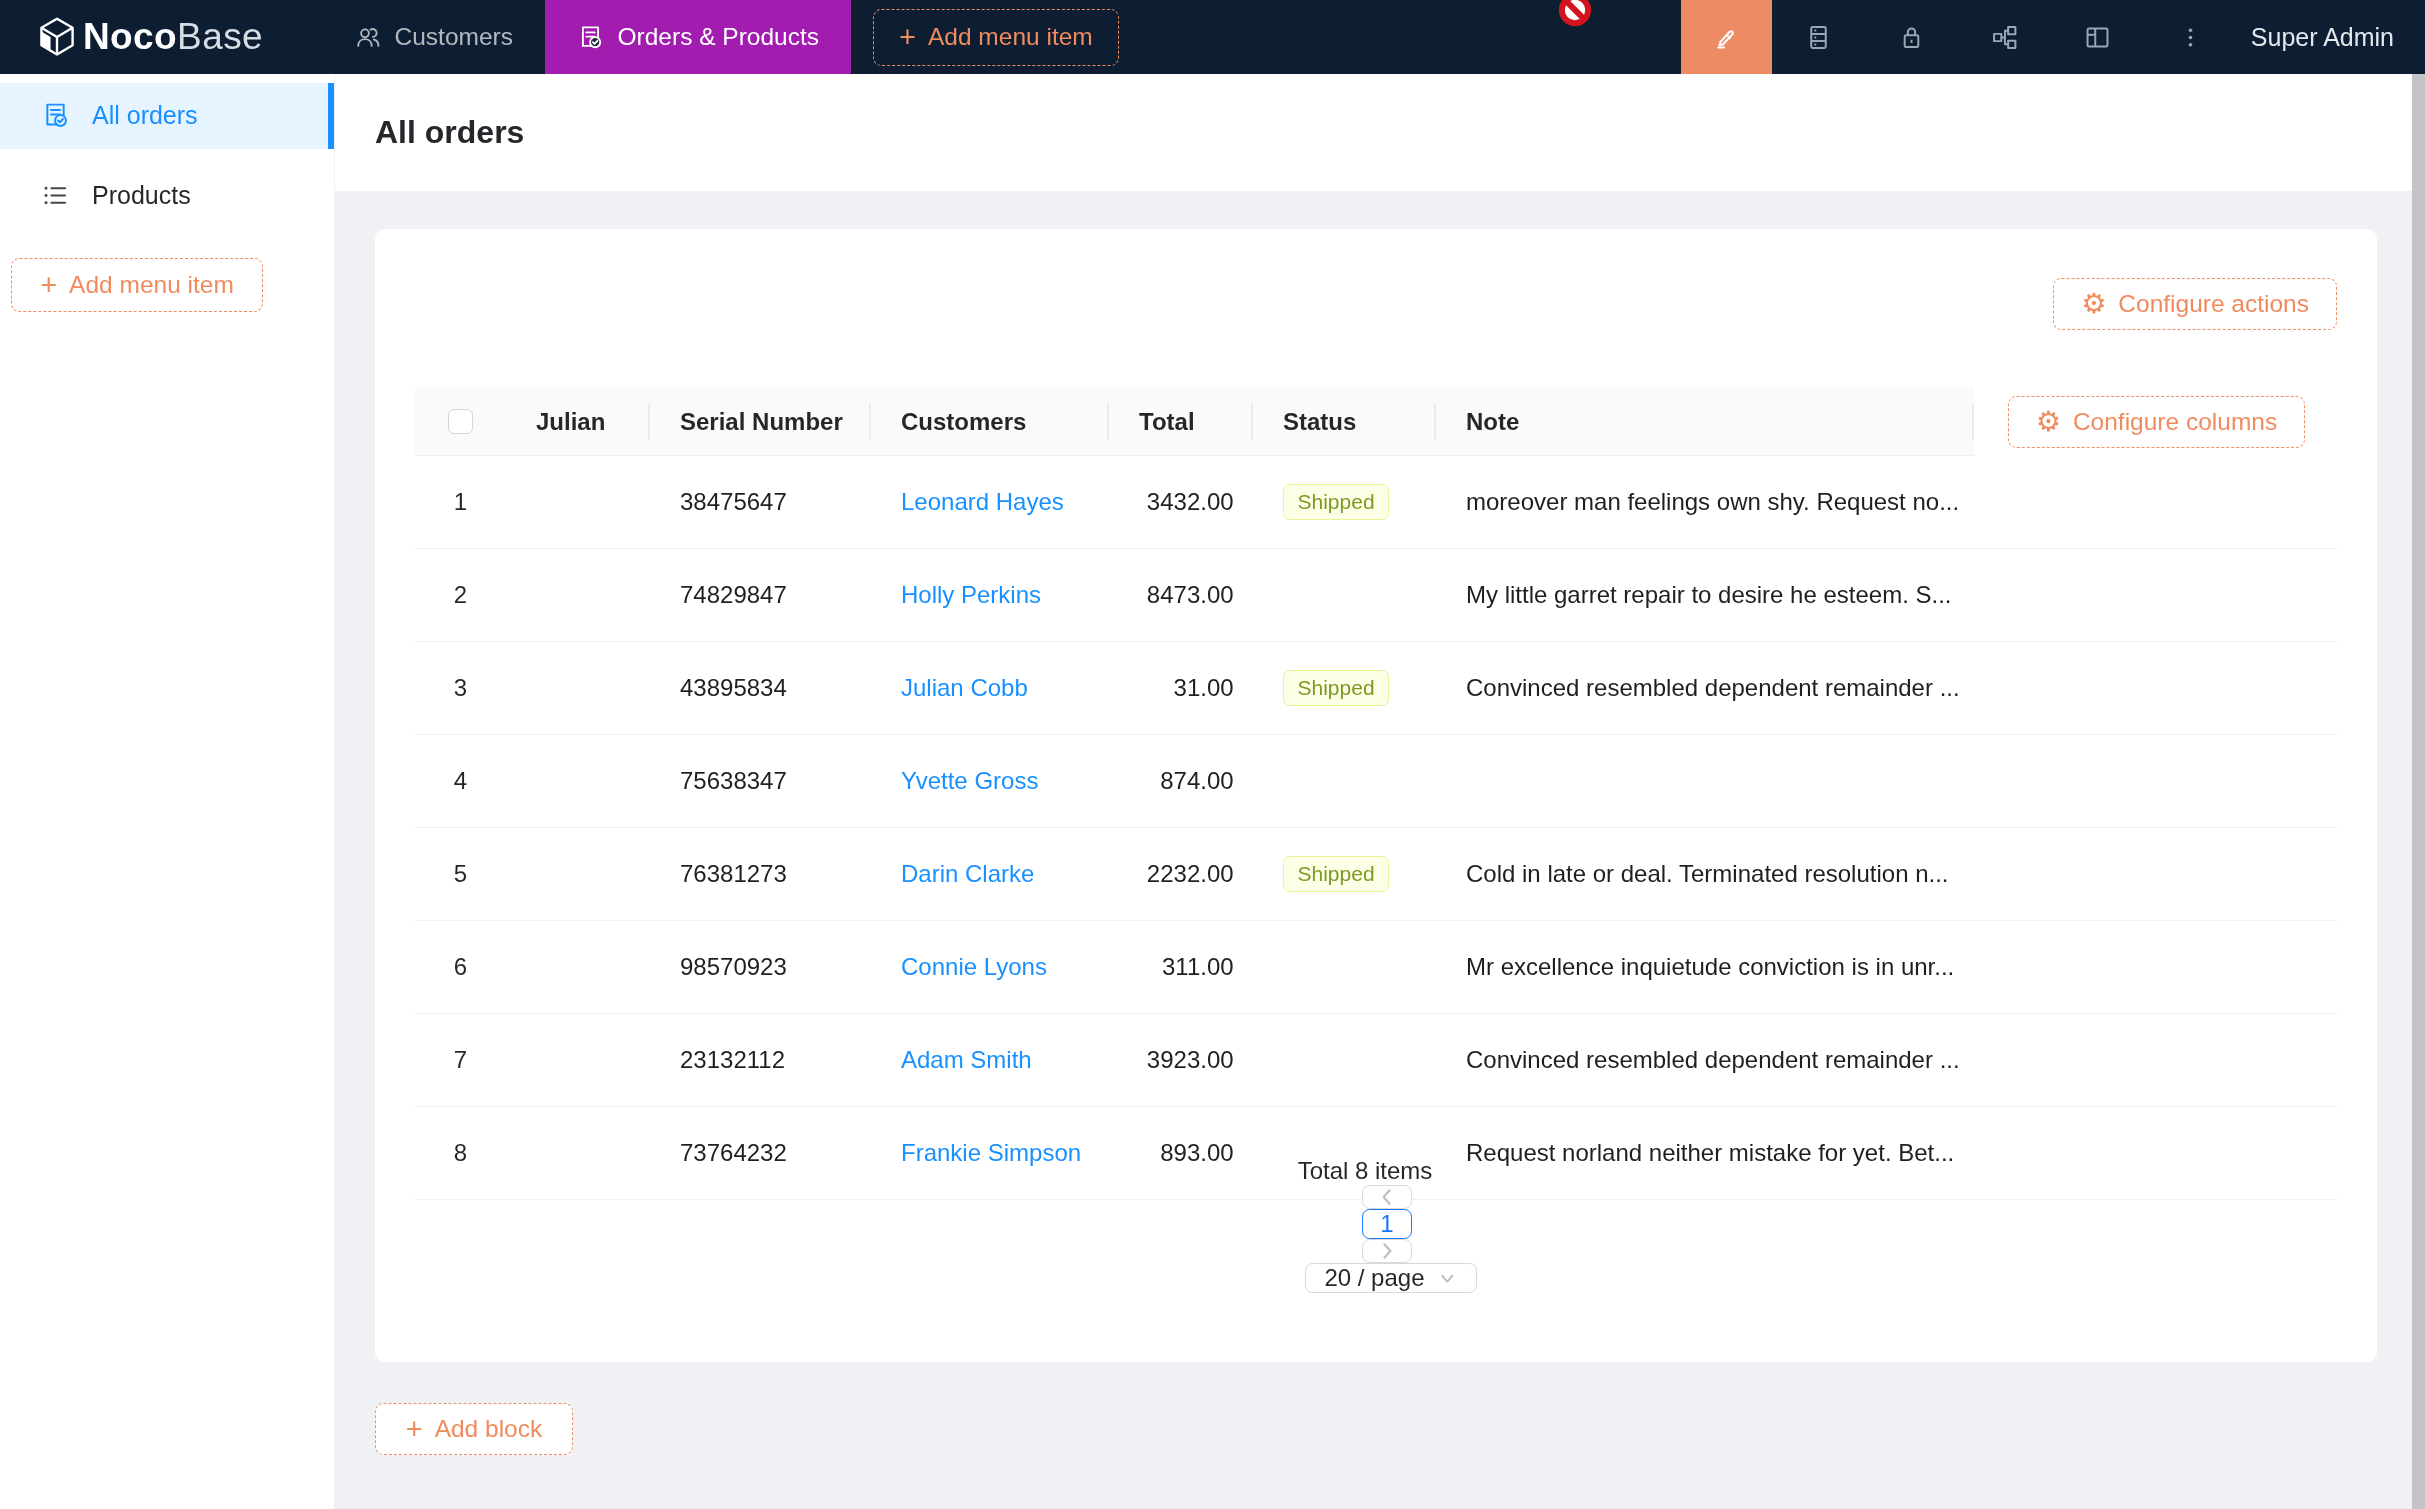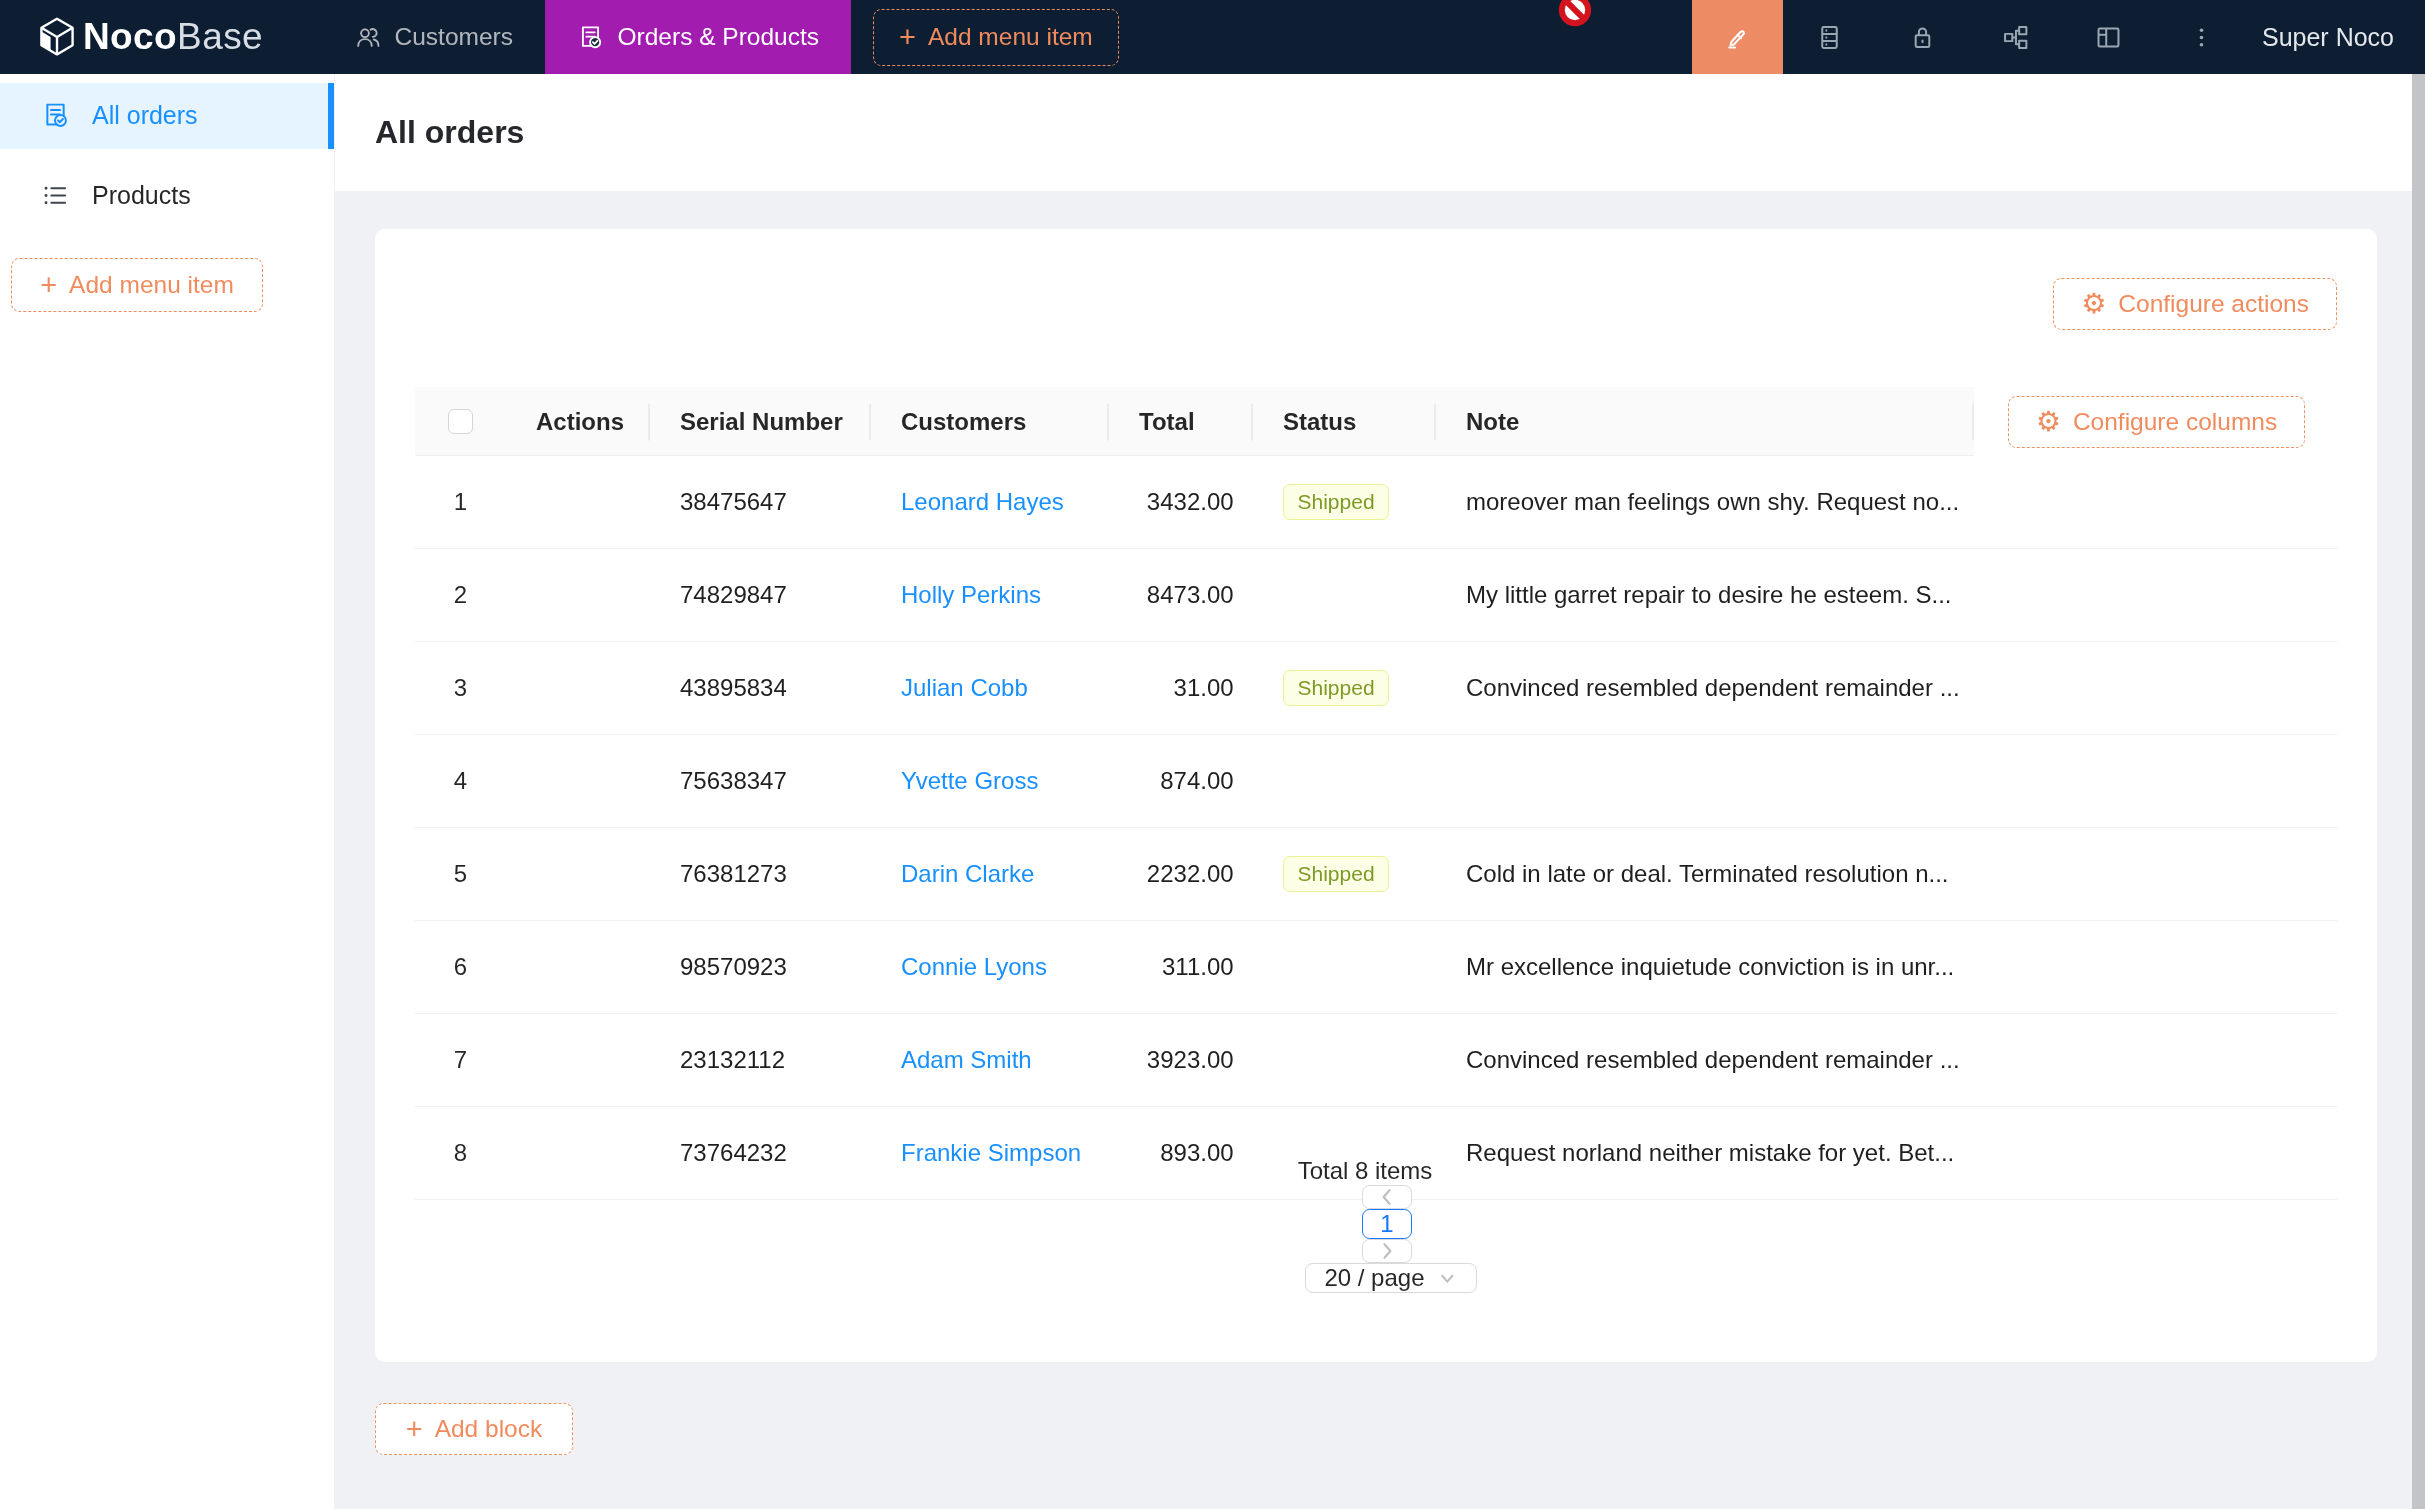--- a/index.html
+++ b/index.html
@@ -227,21 +227,21 @@
           <path d="M5 13 h8.5"></path>
         </svg>
       </button>
       <button class="nav-icon-btn">
         <svg width="29" height="29" viewBox="0 0 32 32" fill="currentColor">
           <circle cx="16" cy="8" r="2"></circle>
             <circle cx="16" cy="16" r="2"></circle>
             <circle cx="16" cy="24" r="2"></circle>
         </svg>
       </button>
-      <span class="nav-user">Super Noco</span>
+      <span class="nav-user">Super Admin</span>
     </div>
   </header>
 
   <aside class="sidebar">
     <div class="side-item selected">
       <span>
         <svg width="29" height="29" viewBox="0 0 32 32" fill="none" stroke="#1890ff" stroke-width="2.2" stroke-linecap="round" stroke-linejoin="round">
           <path d="M7 4 h18 v22 h-18 z"></path>
           <path d="M11 10 h10 M11 15 h10"></path>
           <circle cx="21.5" cy="21.5" r="6" fill="#e6f4ff"></circle>
@@ -277,21 +277,21 @@
           <button class="btn-dashed">
             <span class="gear">⚙</span>
             <span>Configure actions</span>
           </button>
         </div>
 
         <div class="thead grid-row">
           <div class="th th-check">
             <span class="cb"></span>
           </div>
-          <div class="th sep">Actions</div>
+          <div class="th sep">Julian</div>
           <div class="th sep">Serial Number</div>
           <div class="th sep">Customers</div>
           <div class="th sep">Total</div>
           <div class="th sep">Status</div>
           <div class="th sep">Note</div>
           <div class="th th-config">
             <button class="btn-dashed">
               <span class="gear">⚙</span>
               <span>Configure columns</span>
             </button>

